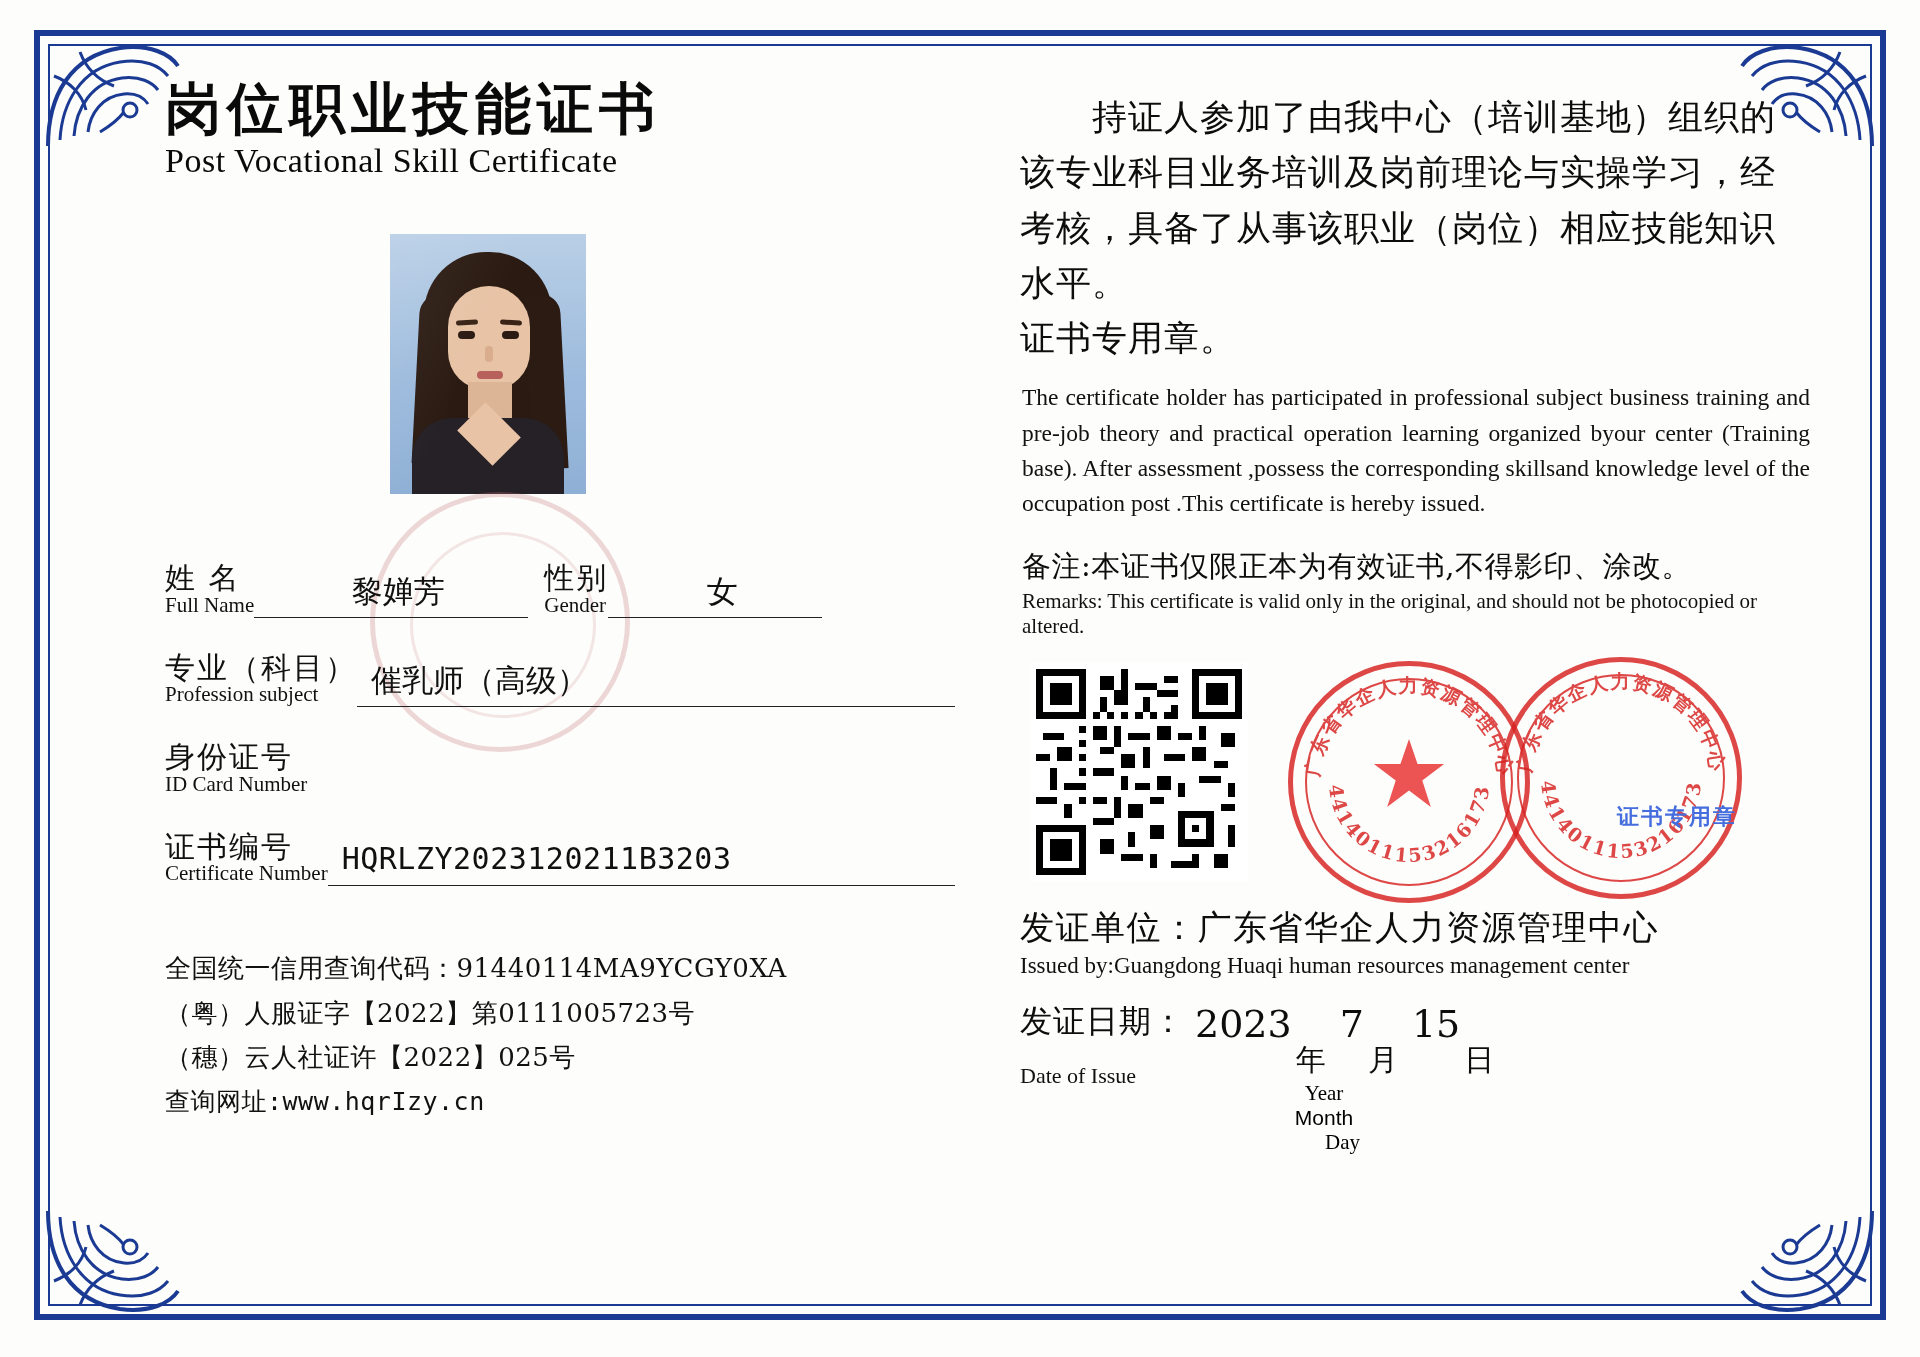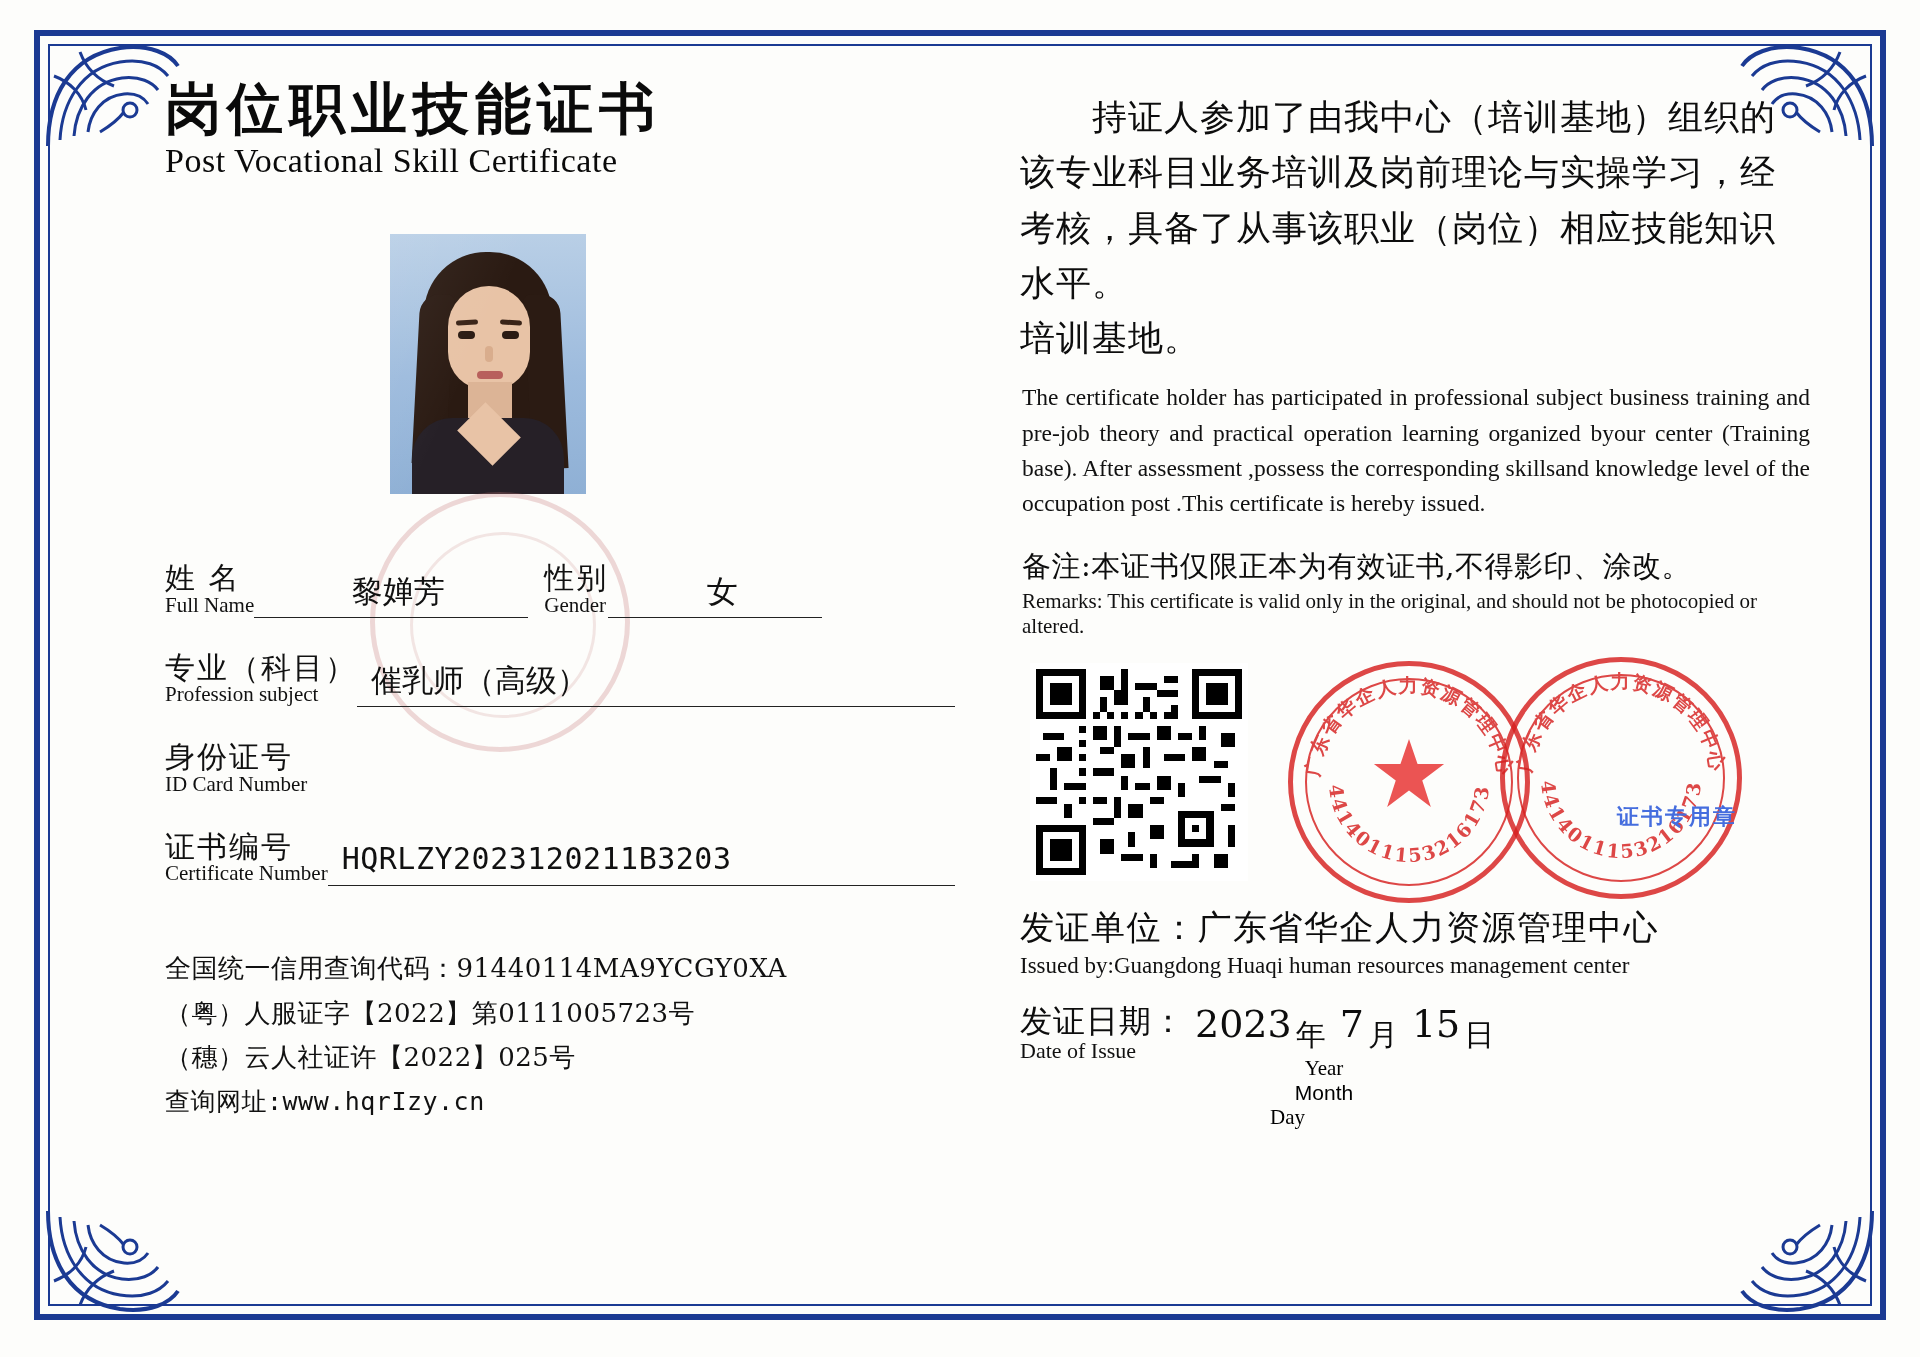--- a/index.html
+++ b/index.html
@@ -357,21 +357,21 @@
     display: flex;
     align-items: flex-start;
   }
   .issue-date .dl {
     line-height: 1.05;
   }
   .issue-date .dl .cn {
     display:block; font-family:"DejaVu Serif", serif; font-size: 32px; color:#0d0d0d; letter-spacing: 1px;
   }
   .issue-date .dl .en {
-    display:block; font-family:"Liberation Serif", serif; font-size: 22px; color:#111;
+    display:block; font-family:"Liberation Serif", serif; font-size: 22px; color:#111;margin-top:25px;
   }
   .date-unit {
     text-align: center;
     margin-left: 10px;
     line-height: 1.05;
   }
   .date-unit .v {
     display:block;
     font-family: "DejaVu Serif", serif;
     font-size: 38px;
@@ -515,21 +515,21 @@
         <div>（粤）人服证字【2022】第0111005723号</div>
         <div>（穗）云人社证许【2022】025号</div>
         <div class="mono">查询网址:www.hqrIzy.cn</div>
       </div>
     </div>
 
     <div class="right-col">
 
       <p class="cn-body">
         <span class="indent">持证人参加了由我中心（培训基地）组织的该专业科目业务培训及岗前理论与实操学习，经考核，具备了从事该职业（岗位）相应技能知识水平。</span>
-        <span>培训基地。</span>
+        <span>证书专用章。</span>
       </p>
 
       <p class="en-body">The certificate holder has participated in professional subject business training and pre-job theory and practical operation learning organized byour center (Training base). After assessment ,possess the corresponding skillsand knowledge level of the occupation post .This certificate is hereby issued.</p>
 
       <div class="remark-cn">备注:本证书仅限正本为有效证书,不得影印、涂改。</div>
       <div class="remark-en">Remarks: This certificate is valid only in the original, and should not be photocopied or altered.</div>
 
       <div class="qr-seal-row">
 
         <div class="qr">
@@ -687,18 +687,18 @@
         </div>
         <div class="cn-unit">月</div>
         <div class="date-unit">
           <span class="v">15</span>
         </div>
         <div class="cn-unit">日</div>
       </div>
       <div style="display:flex; margin-left:250px; margin-top:-6px;flex-direction:column;">
         <div style="width:108px; text-align:center; font-family:'Liberation Serif',serif; font-size:21px;">Year</div>
         <div style="width:108px; text-align:center; font-family:Liberation Sans, sans-serif; font-size:21px;">Month</div>
-        <div style="width:90px; text-align:left; font-family:'Liberation Serif',serif; font-size:21px;">Day</div>
+        <div style="width:90px; text-align:right; font-family:'Liberation Serif',serif; font-size:21px;">Day</div>
       </div>
 
     </div>
   </div>
 </div>
 
 </body></html>

